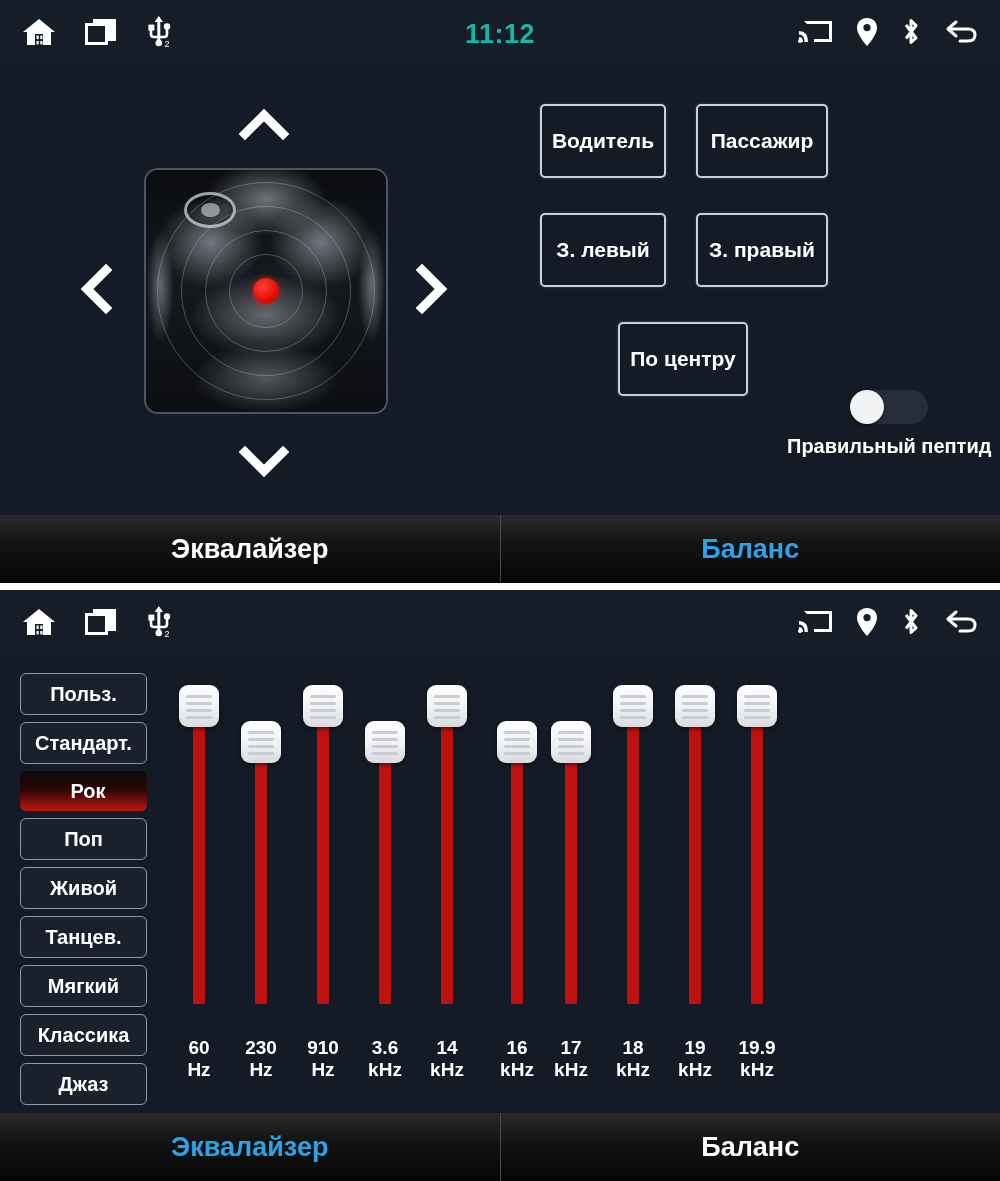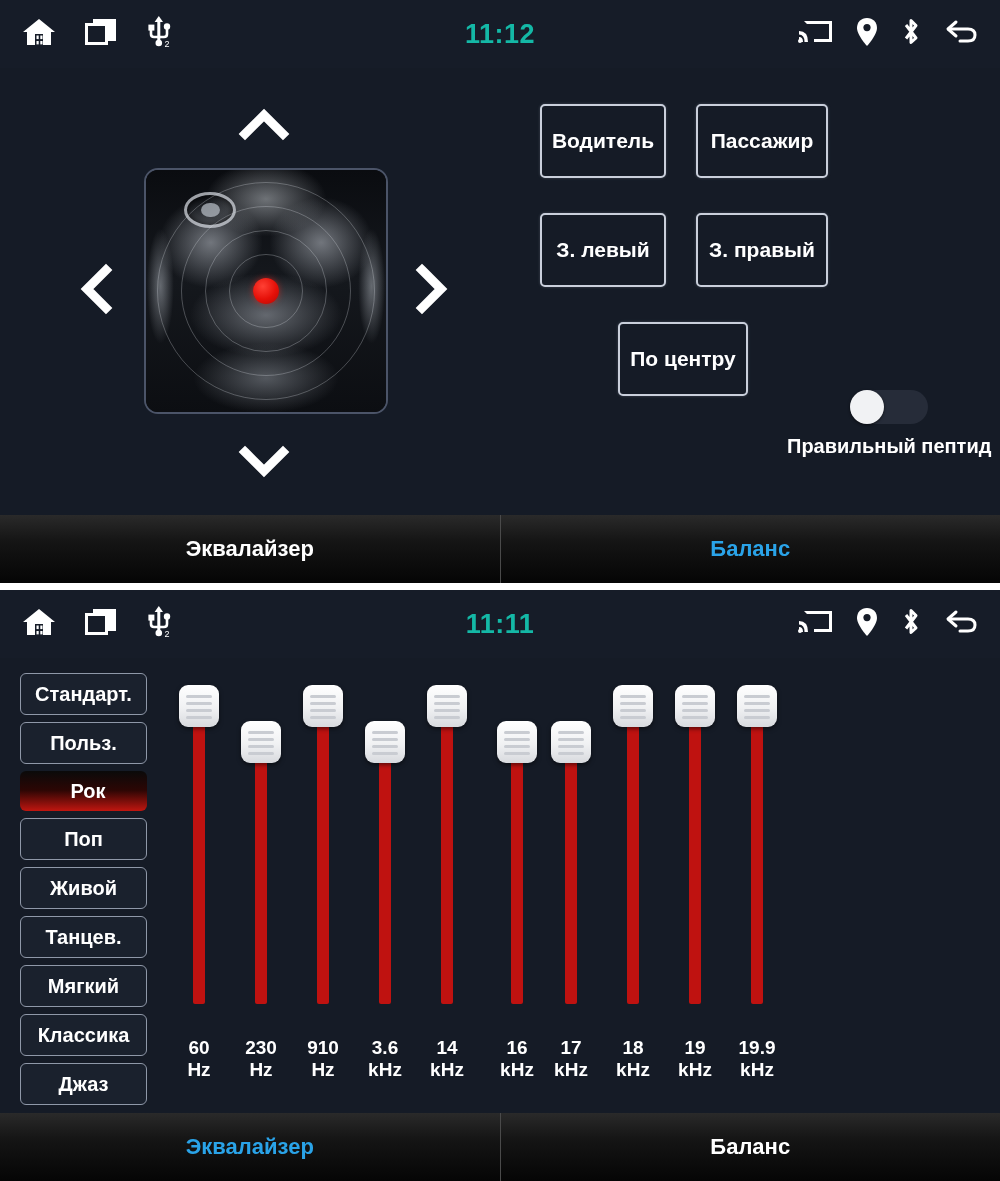--- a/index.html
+++ b/index.html
@@ -215,21 +215,21 @@
     height: 68px;
     background: linear-gradient(180deg, #2a2a2a 0%, #151515 38%, #050505 100%);
     display: flex;
   }
   .tab {
     flex: 1;
     display: flex;
     align-items: center;
     justify-content: center;
     color: #ffffff;
-    font-size: 22px;
+    font-size: 27px;
     font-weight: bold;
     cursor: pointer;
   }
   .tab.active { color: #2aa3e8; }
   .tab + .tab { border-left: 1px solid #4a4a4a; }
 
   .panel-divider {
     position: absolute;
     left: 0; right: 0;
     top: 583px;
@@ -487,21 +487,20 @@
               <path d="M5 12 L5 18 Q5 21 8 21 L12.8 21" stroke="#fff" stroke-width="2.6" fill="none"></path>
               <rect x="2.4" y="8.6" width="6" height="6" fill="#fff"></rect>
               <path d="M21 12 L21 18 Q21 21 18 21 L13 21" stroke="#fff" stroke-width="2.6" fill="none"></path>
               <circle cx="21" cy="10.5" r="3.2" fill="#fff"></circle>
               <circle cx="12.8" cy="27" r="3.3" fill="#fff"></circle>
               <text x="18.5" y="31" font-size="9" fill="#fff" font-family="sans-serif">2</text>
             </svg>
         </span>
       </div>
 
-      <div class="sb-clock">11:11</div>
 
       <div class="sb-right">
         <span class="ico">
           <svg width="36" height="28" viewBox="0 0 36 28">
               <path d="M6 3 L34 3 L34 24 L16 24 L16 21 L31 21 L31 6 L9 6 Z" fill="#fff"></path>
               <path d="M1 13 Q10 13 10 24 L6.5 24 Q6.5 16.5 1 16.5 Z" fill="#fff"></path>
               <path d="M1 19 Q5 19 5 24 L1.5 24 Q1.5 22 1 22 Z" fill="#fff"></path>
               <circle cx="2" cy="23" r="2" fill="#fff"></circle>
             </svg>
         </span>
@@ -519,22 +518,22 @@
         <span class="ico">
           <svg width="34" height="28" viewBox="0 0 34 28">
               <path d="M12 4 L4 11 L12 18" stroke="#fff" stroke-width="3" fill="none" stroke-linecap="round" stroke-linejoin="round"></path>
               <path d="M4.5 11 L24 11 Q31 11 31 17 Q31 23 24 23 L16 23" stroke="#fff" stroke-width="3" fill="none" stroke-linecap="round"></path>
             </svg>
         </span>
       </div>
     </div>
 
     <div class="preset-list" id="presetList">
+        <div class="preset">Польз.</div>
         <div class="preset">Стандарт.</div>
-        <div class="preset">Польз.</div>
         <div class="preset selected">Рок</div>
         <div class="preset">Поп</div>
         <div class="preset">Живой</div>
         <div class="preset">Танцев.</div>
         <div class="preset">Мягкий</div>
         <div class="preset">Классика</div>
         <div class="preset">Джаз</div>
       </div>
 
     <div class="eq-area" id="eqArea">

